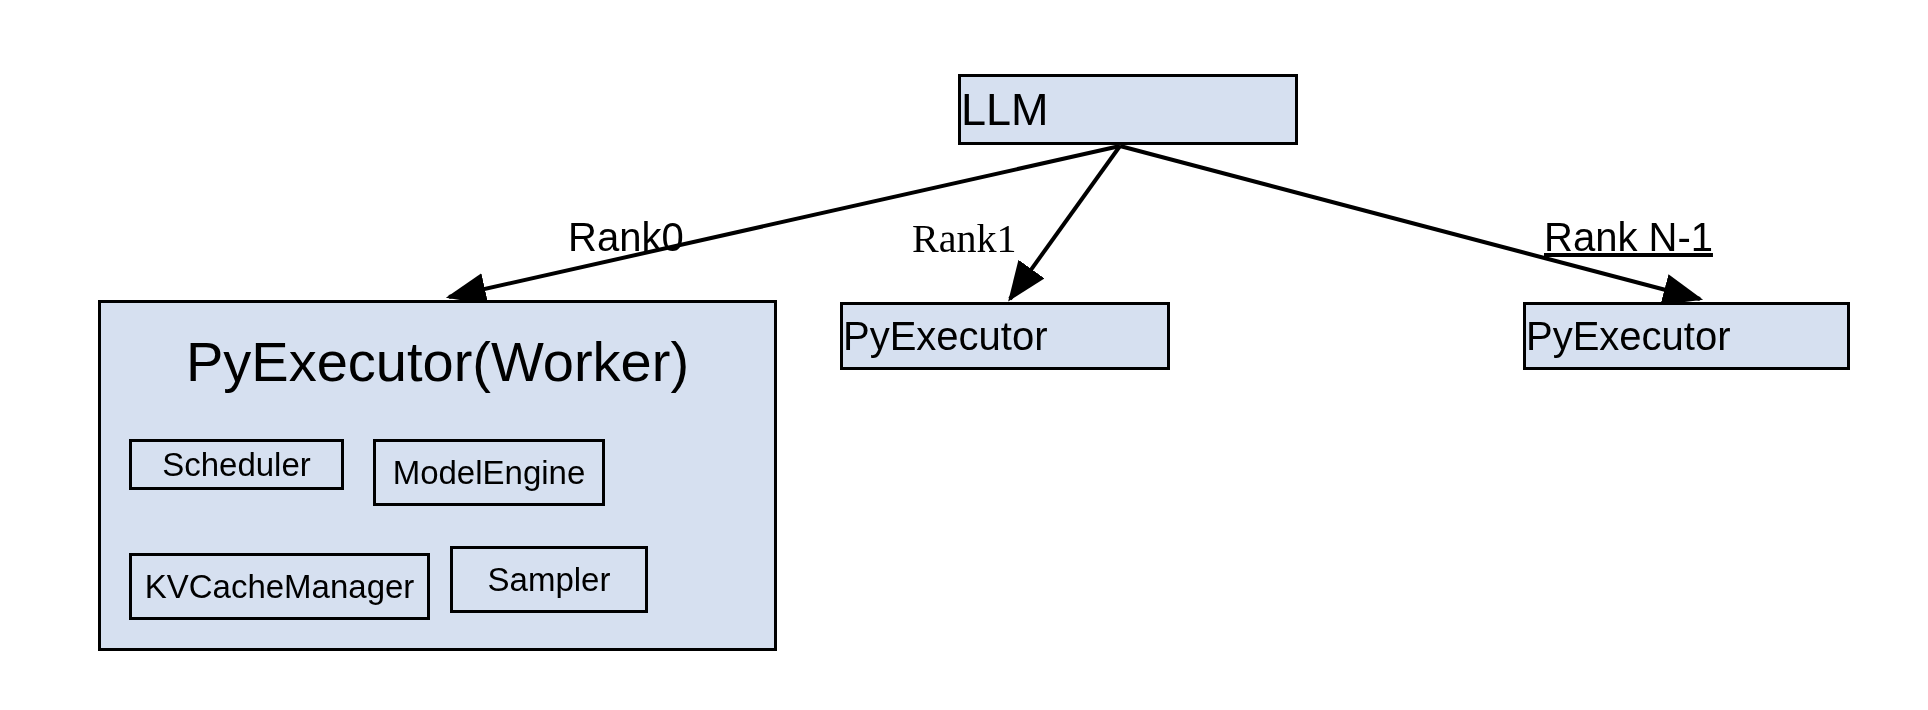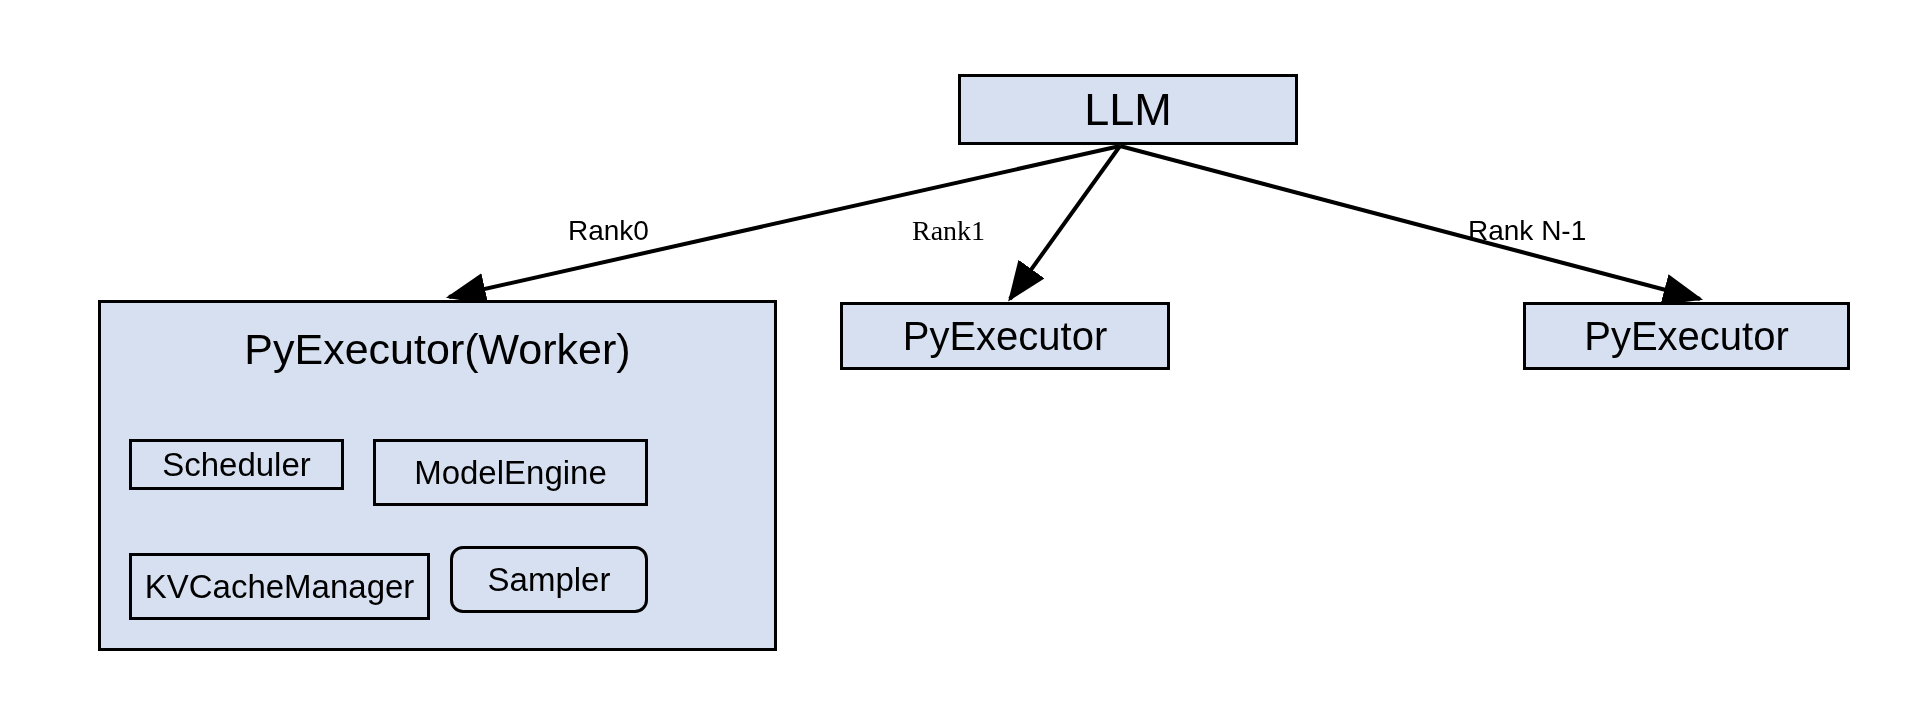--- a/index.html
+++ b/index.html
@@ -26,21 +26,20 @@
     height: 710px;
     pointer-events: none;
   }
   .node {
     position: absolute;
     box-sizing: border-box;
     background: #d6e0f0;
     border: 3px solid #000000;
     display: flex;
     align-items: center;
-    justify-content: center;
     color: #000000;
     line-height: 1;
     white-space: nowrap;
   }
   .node-llm {
     left: 958px;
     top: 74px;
     width: 340px;
     height: 71px;
     font-size: 45px;
@@ -49,24 +48,24 @@
     left: 98px;
     top: 300px;
     width: 679px;
     height: 351px;
     display: block;
     padding: 0;
   }
   .worker-title {
     position: absolute;
     left: 0;
-    top: 2px;
+    top: 8px;
     width: 100%;
     text-align: center;
-    font-size: 43px;
+    font-size: 56px;
     padding-top: 23px;
     color: #000000;
     white-space: nowrap;
   }
   .node-pyexec-mid {
     left: 840px;
     top: 302px;
     width: 330px;
     height: 68px;
     font-size: 40px;
@@ -84,33 +83,33 @@
     background: #d6e0f0;
     border: 3px solid #000000;
     display: flex;
     align-items: center;
     justify-content: center;
     font-size: 33px;
     color: #000000;
     white-space: nowrap;
   }
   .sub-scheduler   { left: 28px;  top: 136px; width: 215px; height: 51px; }
-  .sub-modelengine { left: 272px; top: 136px; width: 275px; height: 67px; }
+  .sub-modelengine { left: 272px; top: 136px; width: 232px; height: 67px; }
   .sub-kvcache     { left: 28px;  top: 243px; width: 301px; height: 67px; margin-top: 7px; }
-  .sub-sampler     { left: 349px; top: 243px; width: 198px; height: 67px; border-radius: 13px; }
+  .sub-sampler     { left: 349px; top: 243px; width: 198px; height: 67px; }
   .edge-label {
     position: absolute;
-    font-size: 28px;
+    font-size: 40px;
     color: #000000;
     white-space: nowrap;
     background: transparent;
   }
   .lbl-rank0   { left: 568px;  top: 215px; }
   .lbl-rank1   { left: 912px;  top: 215px; font-family: Liberation Serif, serif; }
-  .lbl-rankn   { left: 1468px; top: 215px; }
+  .lbl-rankn   { left: 1544px; top: 215px; text-decoration: underline; }
 </style>
 </head>
 <body>
 
 <div id="canvas">
 
   <svg class="edges" viewBox="0 0 1928 710" xmlns="http://www.w3.org/2000/svg">
     <defs>
       <marker id="arrowhead" markerWidth="12" markerHeight="12" refX="9.2" refY="4" orient="auto" markerUnits="strokeWidth">
         <path d="M0,0 L10,4 L0,8 z" fill="#000000"></path>

